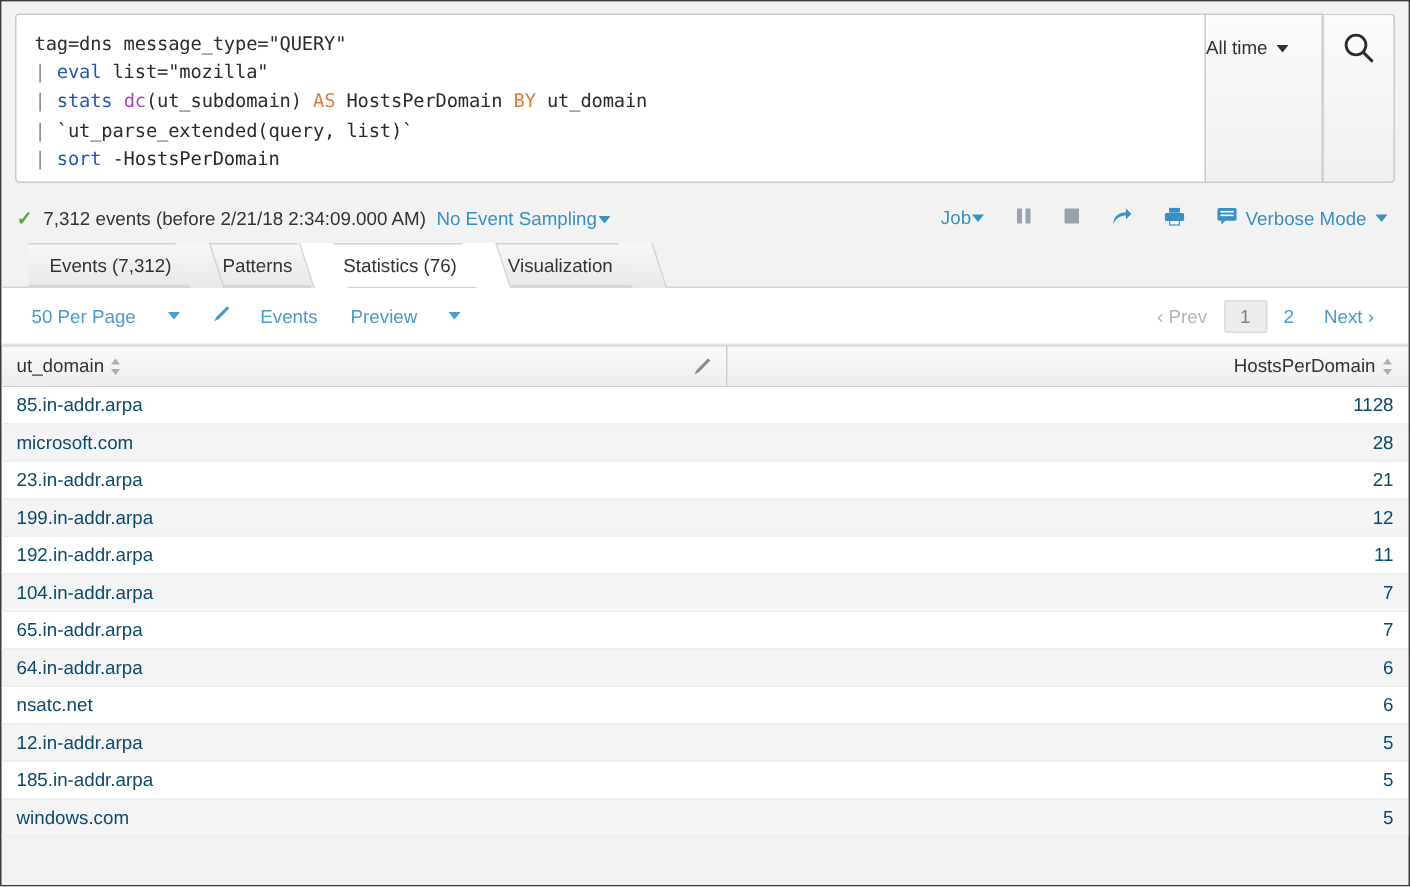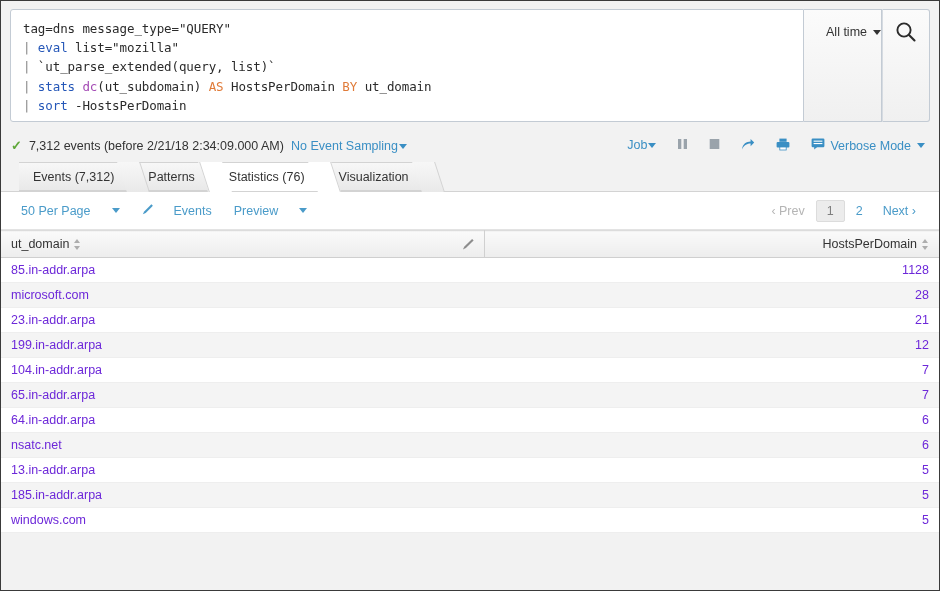--- a/index.html
+++ b/index.html
@@ -57,21 +57,21 @@
   .spl-func     { color: #a44ab5; }
   .spl-kw       { color: #e07b39; }
 
   .time-picker {
     flex: 0 0 78px;
     background: linear-gradient(#fbfbfb, #f0f0f0);
     border: 1px solid #c3cbd4;
     border-left: none;
     display: flex;
     align-items: flex-start;
-    justify-content: flex-end;
+    justify-content: flex-start;
     padding-top: 15px;
     box-sizing: border-box;
     cursor: pointer;
   }
   .time-picker .tp-inner {
     font-size: 12.5px;
     color: #333;
     display: flex;
     align-items: center;
     gap: 5px;
@@ -250,21 +250,21 @@
     position: absolute;
     right: 9px; top: 50%;
     transform: translateY(-50%);
     cursor: pointer;
     line-height: 0;
   }
 
   .tbl td {
     height: 25px;
     font-size: 12.5px;
-    color: #6d28d9;
+    color: #0c4a6e;
     padding: 0 10px;
     box-sizing: border-box;
     border-bottom: 1px solid #eeeeee;
     overflow: hidden;
     white-space: nowrap;
   }
   .td-domain { text-align: left; }
   .td-hosts  { text-align: right; }
   .tbl tbody tr:nth-child(even) td { background: #f4f4f4; }
   .tbl tbody tr:nth-child(odd)  td { background: #ffffff; }
@@ -275,22 +275,22 @@
 
 <div id="app">
 
   <div class="search-region">
     <div class="search-row">
 
       <div class="search-box">
         <div id="spl-lines">
             <div class="spl-line"><span>tag=dns message_type="QUERY"</span></div>
             <div class="spl-line"><span class="spl-pipe">| </span><span class="spl-cmd">eval</span><span> list="mozilla"</span></div>
+            <div class="spl-line"><span class="spl-pipe">| </span><span class="spl-cmd">stats</span><span> </span><span class="spl-func">dc</span><span>(ut_subdomain) </span><span class="spl-kw">AS</span><span> HostsPerDomain </span><span class="spl-kw">BY</span><span> ut_domain</span></div>
             <div class="spl-line"><span class="spl-pipe">| </span><span>`ut_parse_extended(query, list)`</span></div>
-            <div class="spl-line"><span class="spl-pipe">| </span><span class="spl-cmd">stats</span><span> </span><span class="spl-func">dc</span><span>(ut_subdomain) </span><span class="spl-kw">AS</span><span> HostsPerDomain </span><span class="spl-kw">BY</span><span> ut_domain</span></div>
             <div class="spl-line"><span class="spl-pipe">| </span><span class="spl-cmd">sort</span><span> -HostsPerDomain</span></div>
           </div>
       </div>
 
       <div class="time-picker">
         <span class="tp-inner">
           <span>All time</span>
           <span class="caret"></span>
         </span>
       </div>
@@ -437,37 +437,41 @@
         </tr>
         <tr>
           <td class="td-domain"><span class="cell-link">23.in-addr.arpa</span></td>
           <td class="td-hosts"><span class="cell-link">21</span></td>
         </tr>
         <tr>
           <td class="td-domain"><span class="cell-link">199.in-addr.arpa</span></td>
           <td class="td-hosts"><span class="cell-link">12</span></td>
         </tr>
         <tr>
+          <td class="td-domain"><span class="cell-link">192.in-addr.arpa</span></td>
+          <td class="td-hosts"><span class="cell-link">11</span></td>
+        </tr>
+        <tr>
           <td class="td-domain"><span class="cell-link">104.in-addr.arpa</span></td>
           <td class="td-hosts"><span class="cell-link">7</span></td>
         </tr>
         <tr>
           <td class="td-domain"><span class="cell-link">65.in-addr.arpa</span></td>
           <td class="td-hosts"><span class="cell-link">7</span></td>
         </tr>
         <tr>
           <td class="td-domain"><span class="cell-link">64.in-addr.arpa</span></td>
           <td class="td-hosts"><span class="cell-link">6</span></td>
         </tr>
         <tr>
           <td class="td-domain"><span class="cell-link">nsatc.net</span></td>
           <td class="td-hosts"><span class="cell-link">6</span></td>
         </tr>
         <tr>
-          <td class="td-domain"><span class="cell-link">13.in-addr.arpa</span></td>
+          <td class="td-domain"><span class="cell-link">12.in-addr.arpa</span></td>
           <td class="td-hosts"><span class="cell-link">5</span></td>
         </tr>
         <tr>
           <td class="td-domain"><span class="cell-link">185.in-addr.arpa</span></td>
           <td class="td-hosts"><span class="cell-link">5</span></td>
         </tr>
         <tr>
           <td class="td-domain"><span class="cell-link">windows.com</span></td>
           <td class="td-hosts"><span class="cell-link">5</span></td>
         </tr>

